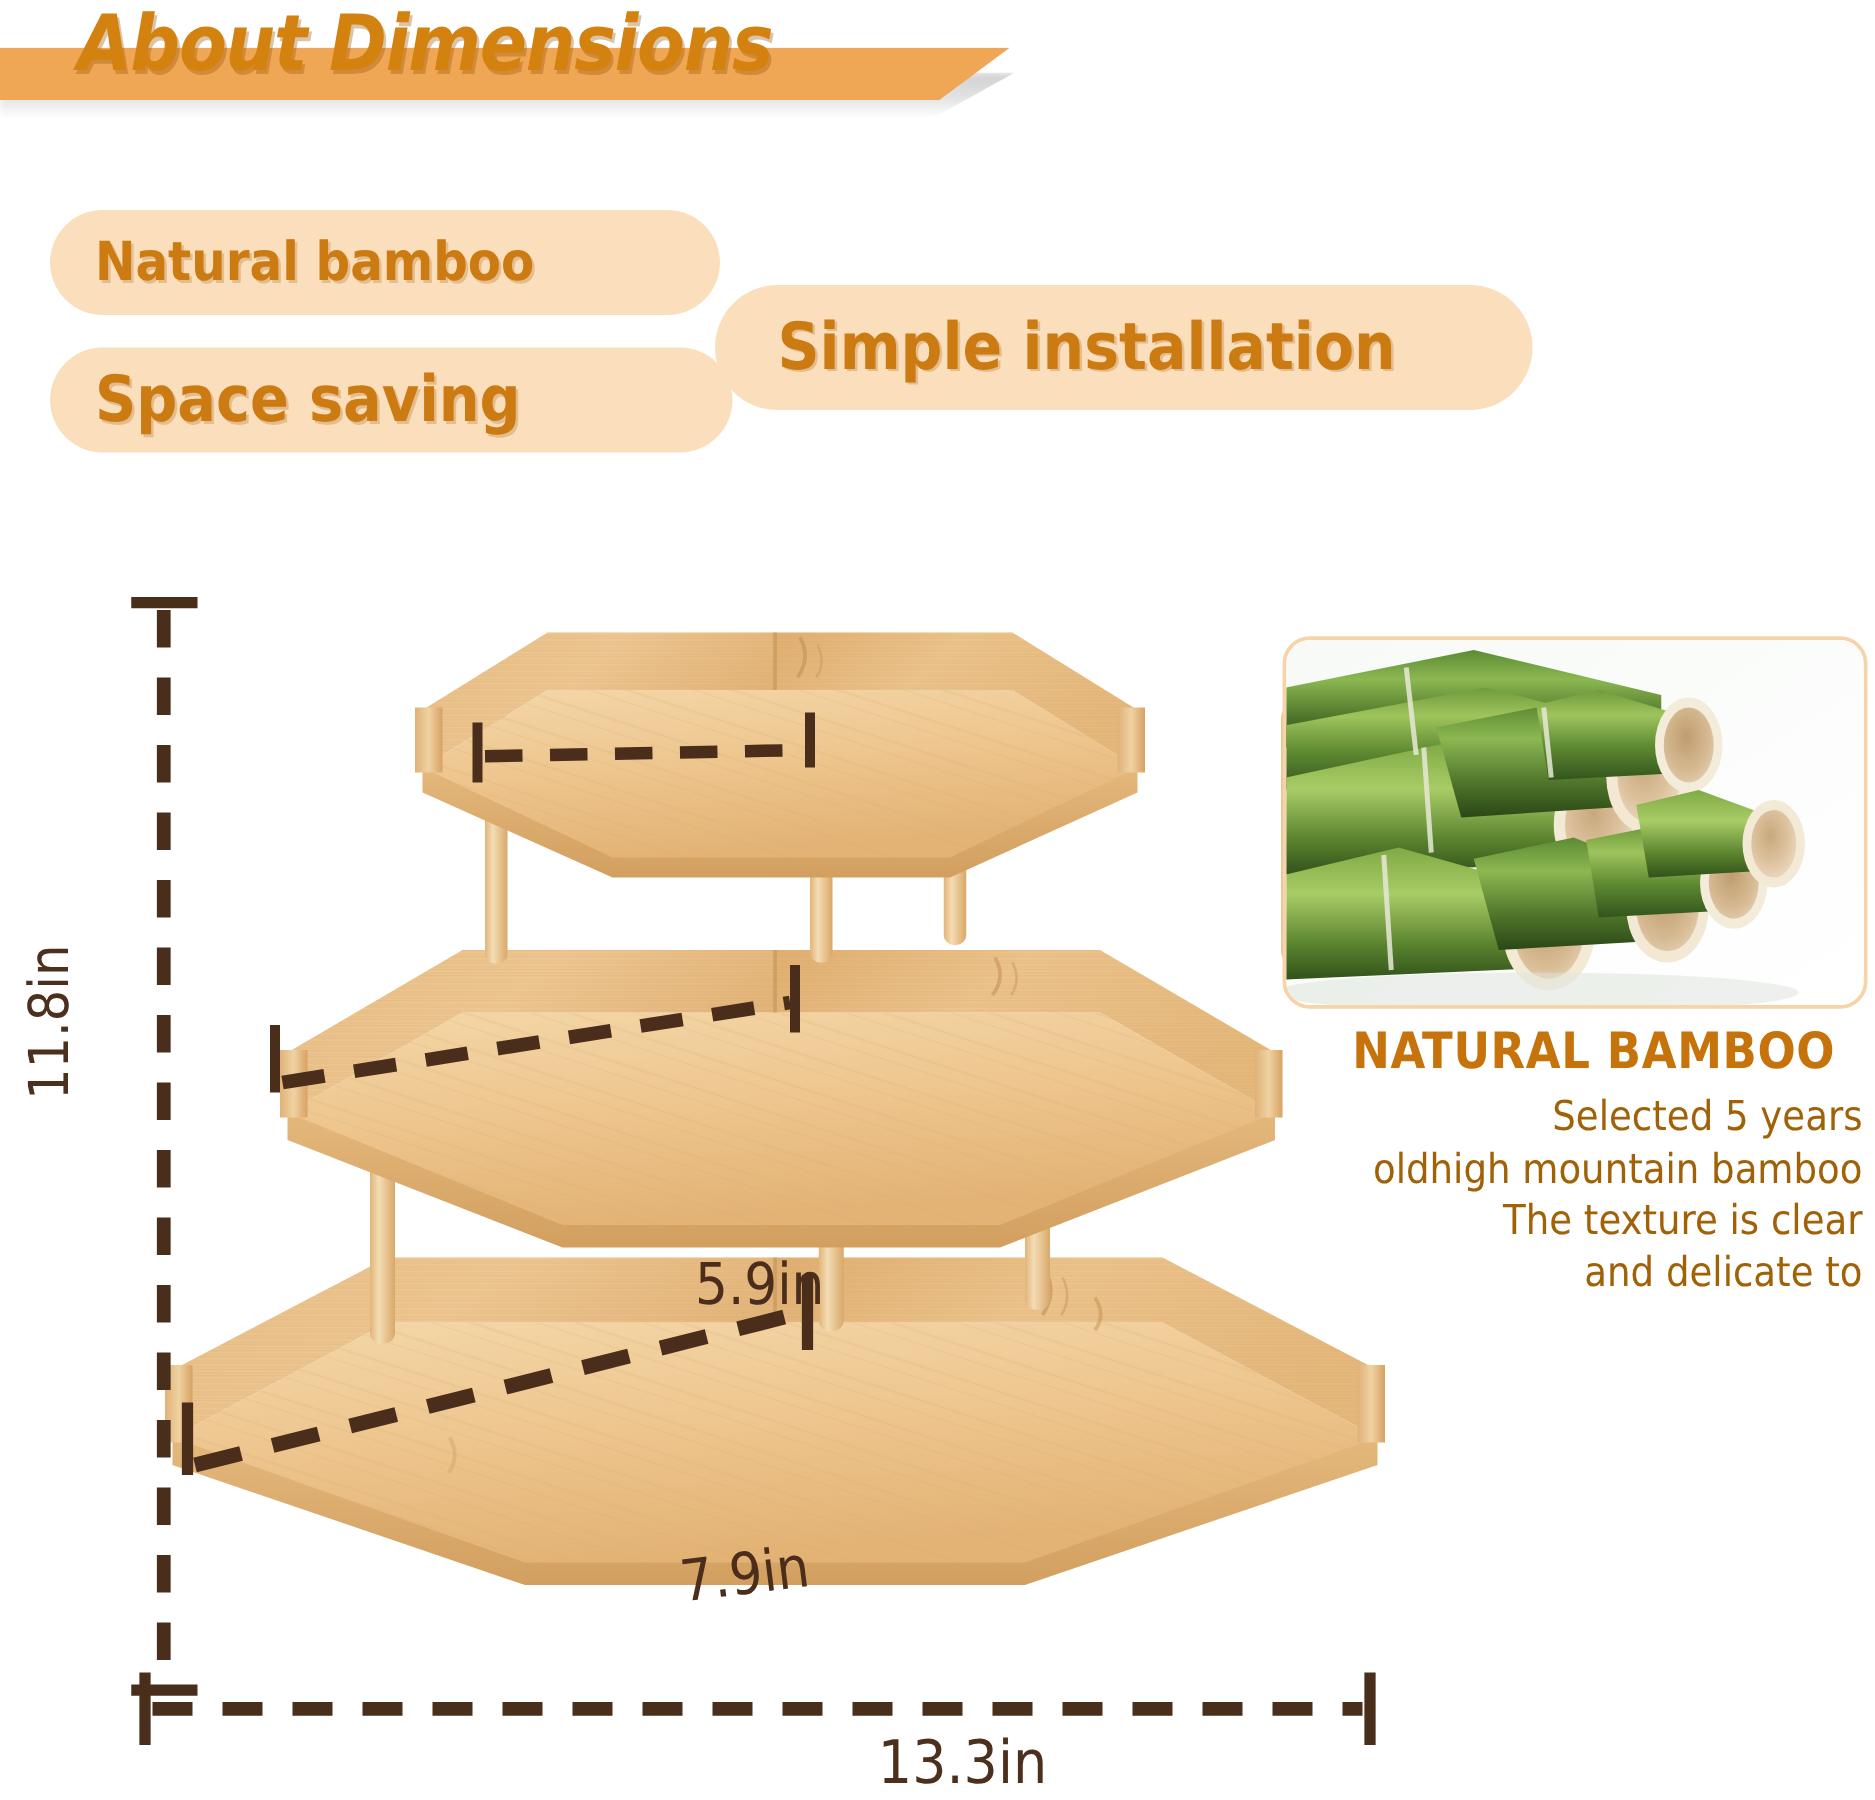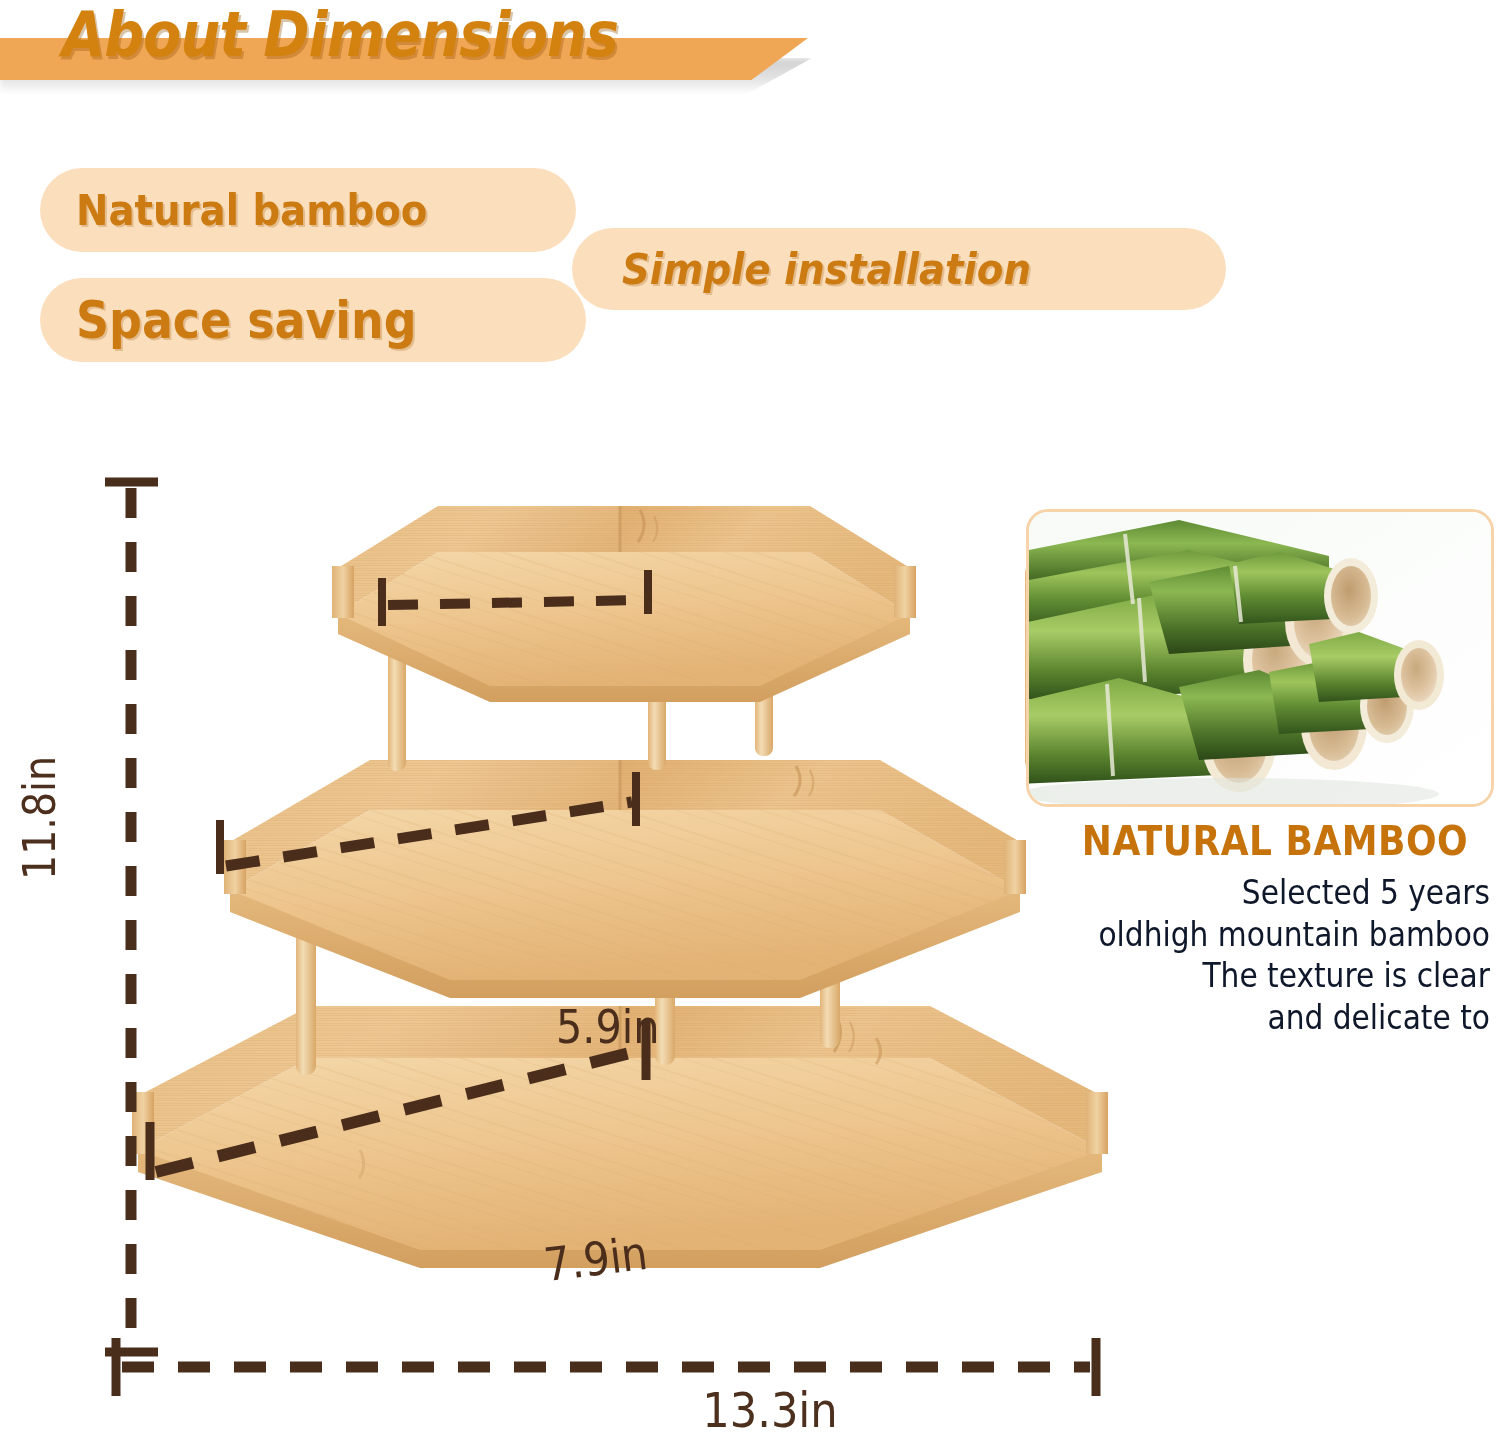--- a/index.html
+++ b/index.html
@@ -43,21 +43,21 @@
     border-radius:60px;
     display:flex;align-items:center;justify-content:flex-start;
     color:#cc7a12;
     font-weight:bold;
     font-family:"DejaVu Sans Condensed","Liberation Sans", sans-serif;
     text-shadow:2px 2px 0 rgba(170,100,20,.28);
     white-space:nowrap;
   }
   #pill-0{left:40px;top:168px;width:500px;height:84px;font-size:43px;padding-left:36px;}
   #pill-1{left:40px;top:278px;width:510px;height:84px;font-size:51px;padding-left:36px;}
-  #pill-2{left:572px;top:228px;width:604px;height:82px;font-size:43px;padding-left:50px;font-style:italic;}
+  #pill-2{left:572px;top:228px;width:604px;height:100px;font-size:52px;padding-left:50px;}
 
   
   .product{position:absolute;left:120px;top:450px;width:1000px;height:900px;}
   .prodsvg{position:absolute;left:0;top:0;width:1000px;height:900px;}
 
   
   .dimsvg{position:absolute;left:0;top:0;width:1500px;height:1440px;pointer-events:none;}
   .dimlabel{
     position:absolute;
     color:#4c2f1d;
@@ -90,21 +90,21 @@
   .bamboo-heading{
     position:absolute;left:1060px;top:818px;width:430px;
     text-align:center;
     color:#c6730c;font-weight:bold;font-size:40px;
     font-family:"DejaVu Sans Condensed","Liberation Sans", sans-serif;
     letter-spacing:.5px;
   }
   .bamboo-body{
     position:absolute;left:1040px;top:872px;width:450px;
     text-align:right;
-    color:#0f172a;font-size:33px;line-height:1.26;
+    color:#a16207;font-size:33px;line-height:1.26;
     font-family:"DejaVu Sans Condensed","Liberation Sans", sans-serif;
   }
   .bamboo-body div{white-space:nowrap;}
 </style>
 </head>
 <body>
 
 <div class="stage">
 
   <div class="banner-shadow"></div>

